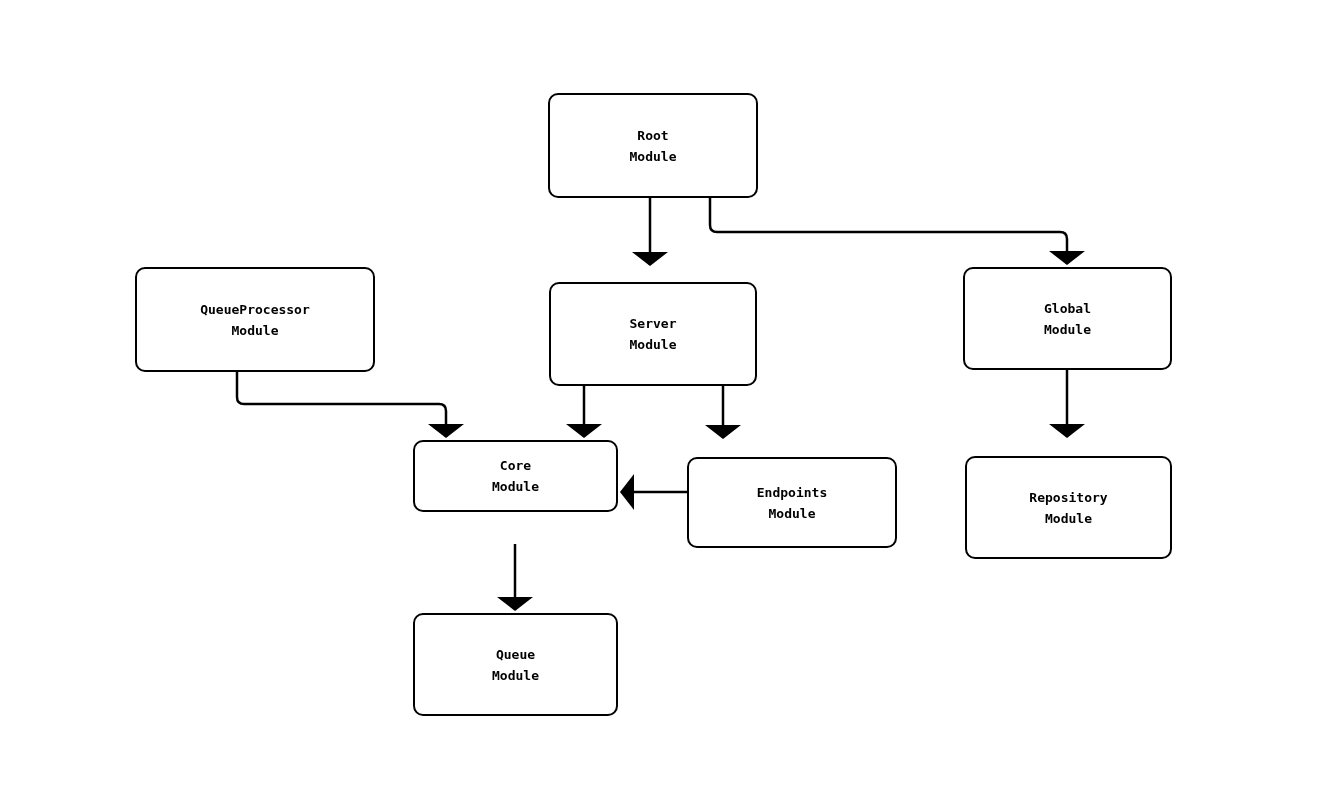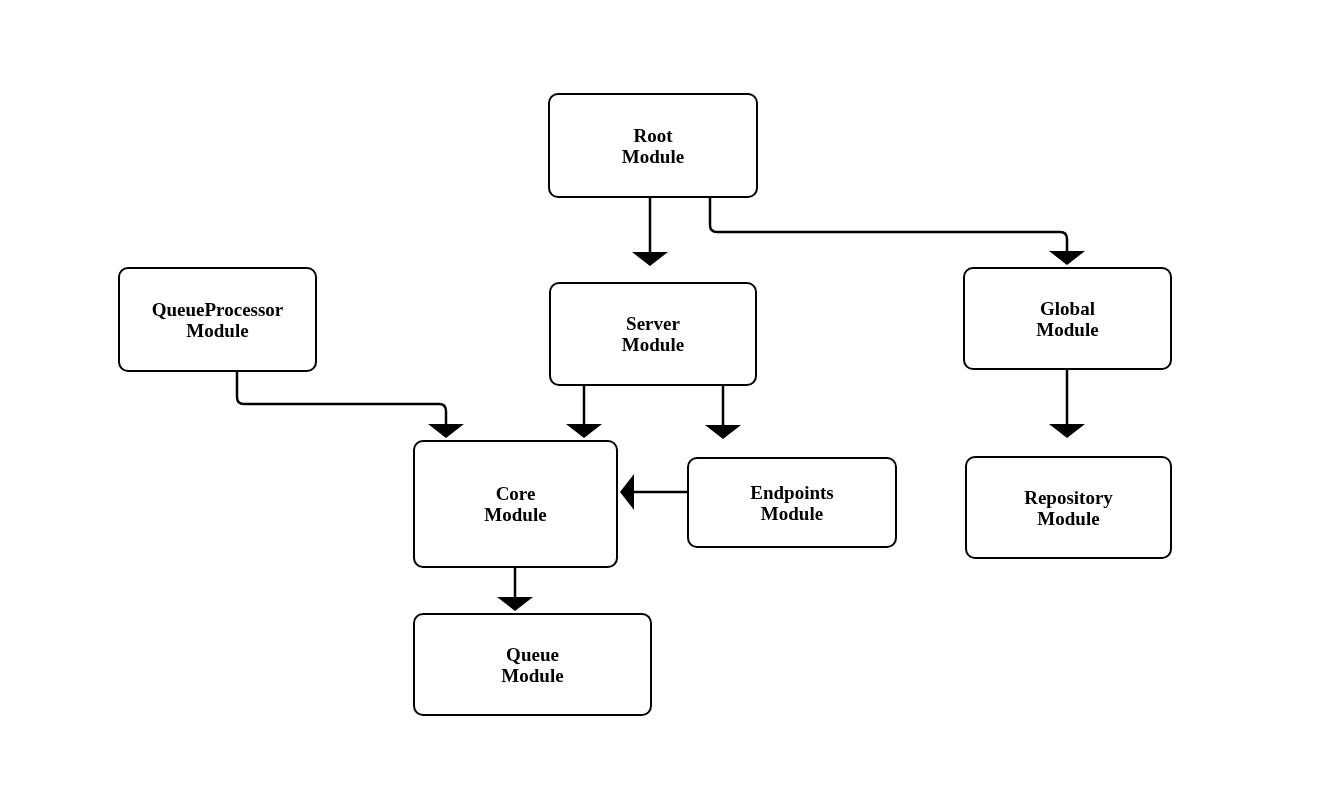--- a/index.html
+++ b/index.html
@@ -37,34 +37,33 @@
     border: 2.75px solid #000000;
     border-radius: 10px;
     display: flex;
     align-items: center;
     justify-content: center;
     text-align: center;
   }
   .node-label {
     white-space: pre-line;
     font-weight: 700;
-    font-size: 19px;
+    font-size: 13px;
     line-height: 21px;
     color: #000000;
     letter-spacing: 0px;
-    font-family: Liberation Serif, serif;
   }
   .n-root          { left: 548px; top:  93px; width: 210px; height: 105px; }
-  .n-queueprocessor{ left: 118px; top: 267px; width: 199px; height: 105px; }
+  .n-queueprocessor{ left: 135px; top: 267px; width: 240px; height: 105px; }
   .n-server        { left: 549px; top: 268px; width: 208px; height: 104px; margin-top: 14px; }
   .n-global        { left: 963px; top: 267px; width: 209px; height: 103px; justify-content: center; }
-  .n-core          { left: 413px; top: 440px; width: 205px; height: 128px; }
+  .n-core          { left: 413px; top: 440px; width: 205px; height: 72px; }
   .n-endpoints     { left: 687px; top: 441px; width: 210px; height: 91px; margin-top: 16px; }
   .n-repository    { left: 965px; top: 456px; width: 207px; height: 103px; }
-  .n-queue         { left: 413px; top: 613px; width: 239px; height: 103px; }
+  .n-queue         { left: 413px; top: 613px; width: 205px; height: 103px; }
 </style>
 </head>
 <body>
 
 <div class="canvas">
 
   <svg class="edges-layer" width="1337" height="809" viewBox="0 0 1337 809" xmlns="http://www.w3.org/2000/svg">
     <defs>
       <marker id="arrowhead" viewBox="0 0 14 36" markerWidth="14" markerHeight="36" refX="13" refY="18" orient="auto" markerUnits="userSpaceOnUse">
         <path d="M0,0 L14,18 L0,36 Z" fill="#000000"></path>

